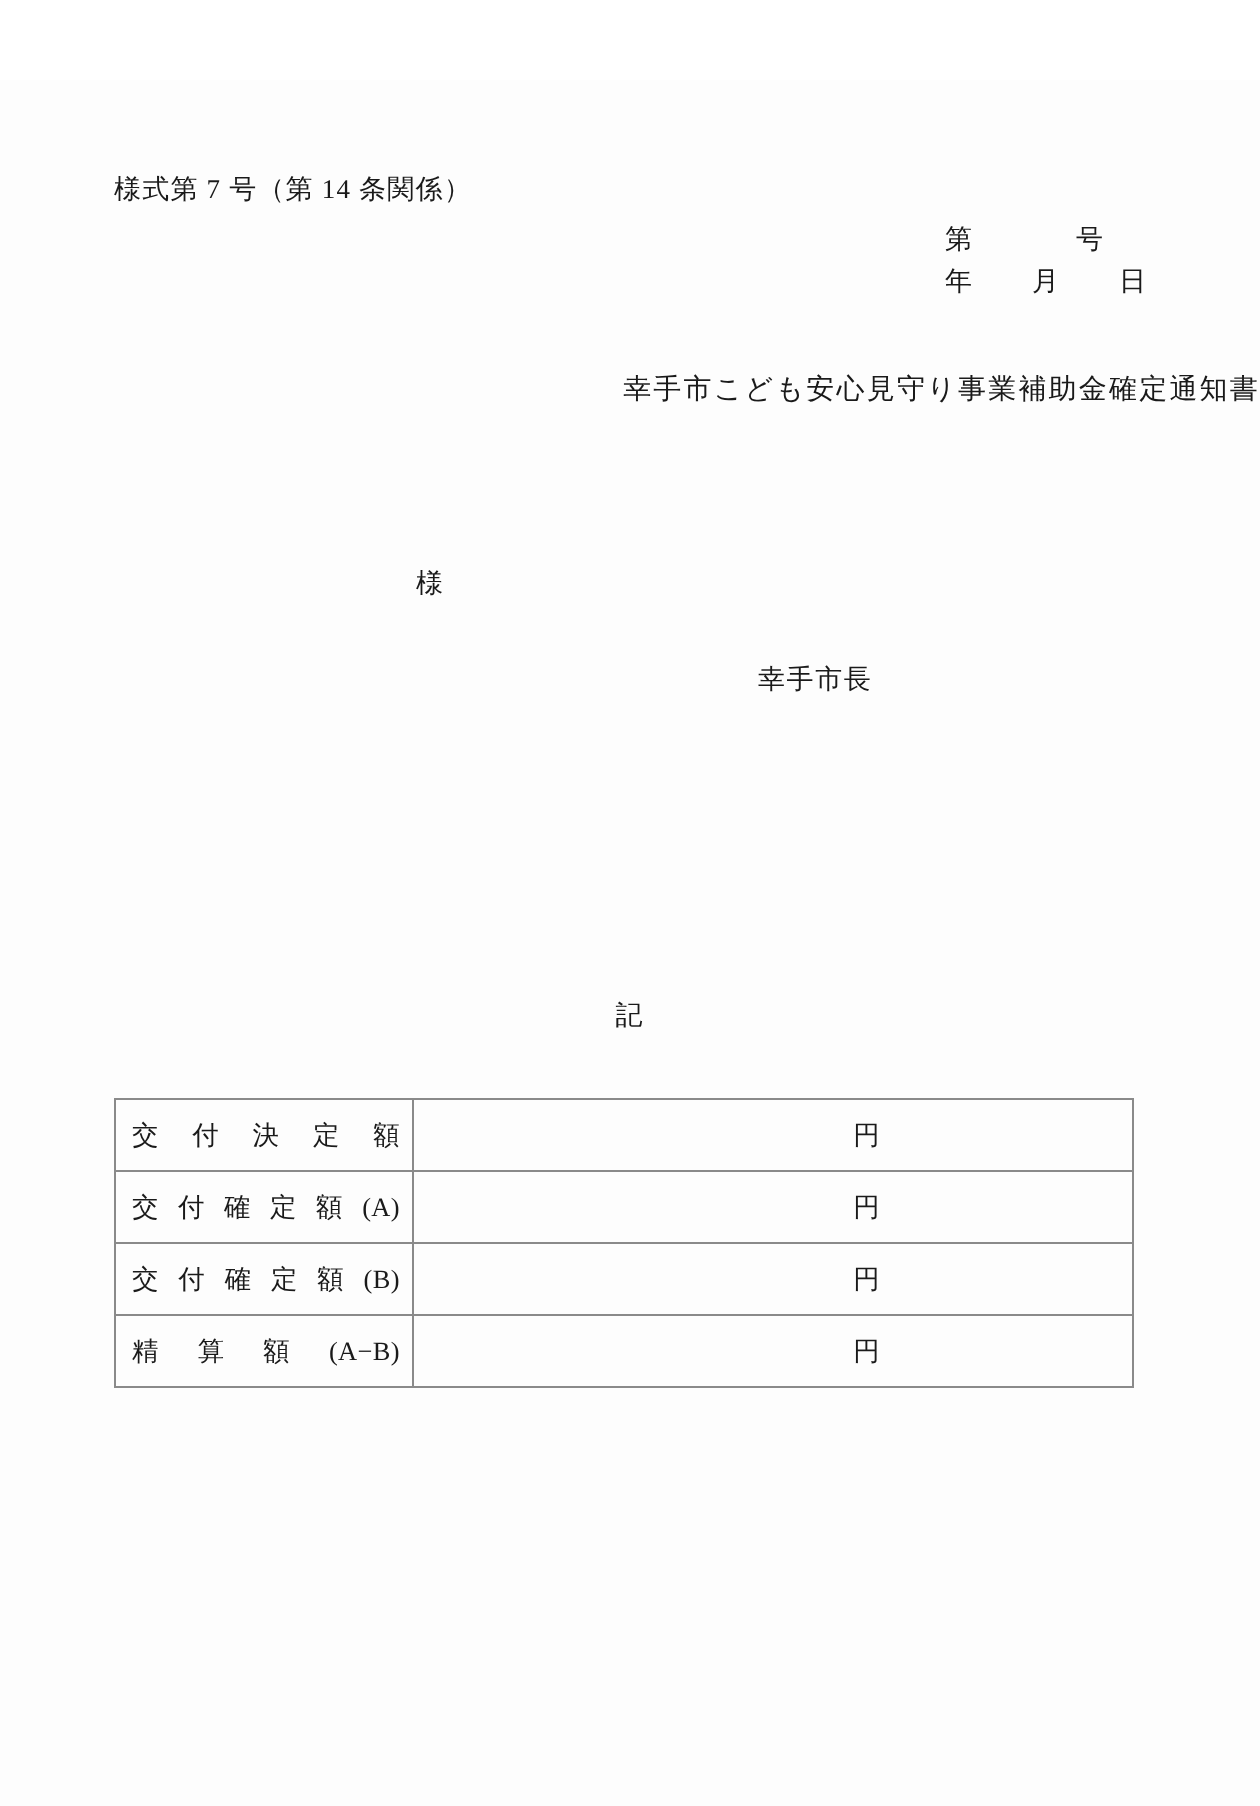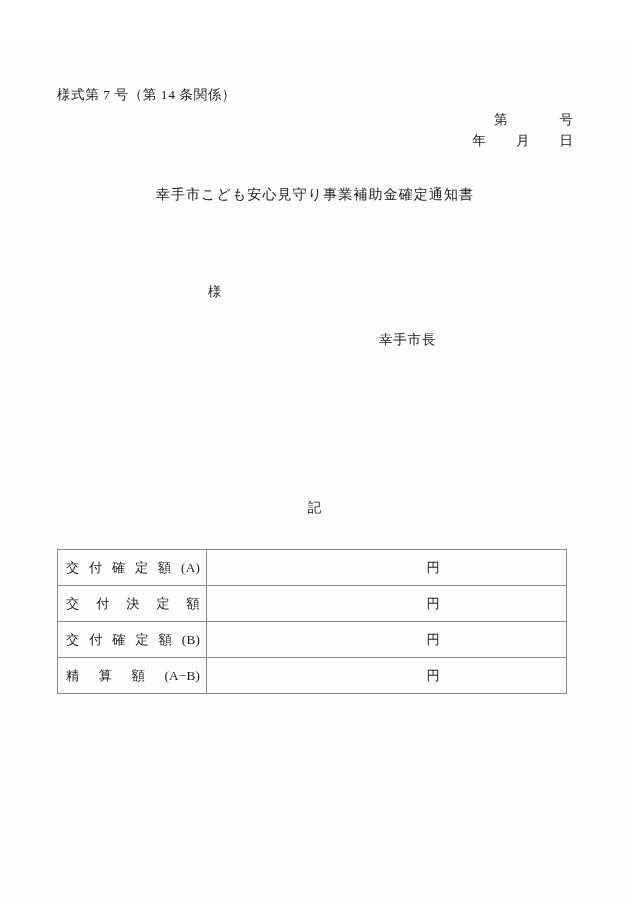--- a/index.html
+++ b/index.html
@@ -40,38 +40,37 @@
     position: absolute;
     right: 57px;
     top: 69px;
     font-size: 13.5px;
     text-align: left;
     white-space: nowrap;
   }
   .doc-meta .meta-line {
     display: block;
     line-height: 21px;
-    text-align: right;
   }
   .doc-meta .sp-wide {
     display: inline-block;
     width: 52px;
   }
   .doc-meta .sp-mid {
     display: inline-block;
     width: 30px;
   }
 
   
   .doc-title {
     position: absolute;
     left: 0;
     right: 0;
     top: 146px;
-    text-align: center;
+    text-align: right;
     font-size: 14px;
     letter-spacing: 1.1px;
     white-space: nowrap;
   }
 
   
   .addressee {
     position: absolute;
     left: 208px;
     top: 243px;
@@ -183,29 +182,29 @@
 
   <div class="issuer">幸手市長</div>
 
 
   <div class="kiji">記</div>
 
   <table class="amounts-table">
     <tbody>
       <tr>
         <td class="label-cell">
+            <span class="label-text">交付決定額</span>
+          </td>
+        <td class="value-cell">
+            <span class="unit">円</span>
+          </td>
+      </tr>
+      <tr>
+        <td class="label-cell">
             <span class="label-text">交付確定額(A)</span>
-          </td>
-        <td class="value-cell">
-            <span class="unit">円</span>
-          </td>
-      </tr>
-      <tr>
-        <td class="label-cell">
-            <span class="label-text">交付決定額</span>
           </td>
         <td class="value-cell">
             <span class="unit">円</span>
           </td>
       </tr>
       <tr>
         <td class="label-cell">
             <span class="label-text">交付確定額(B)</span>
           </td>
         <td class="value-cell">

